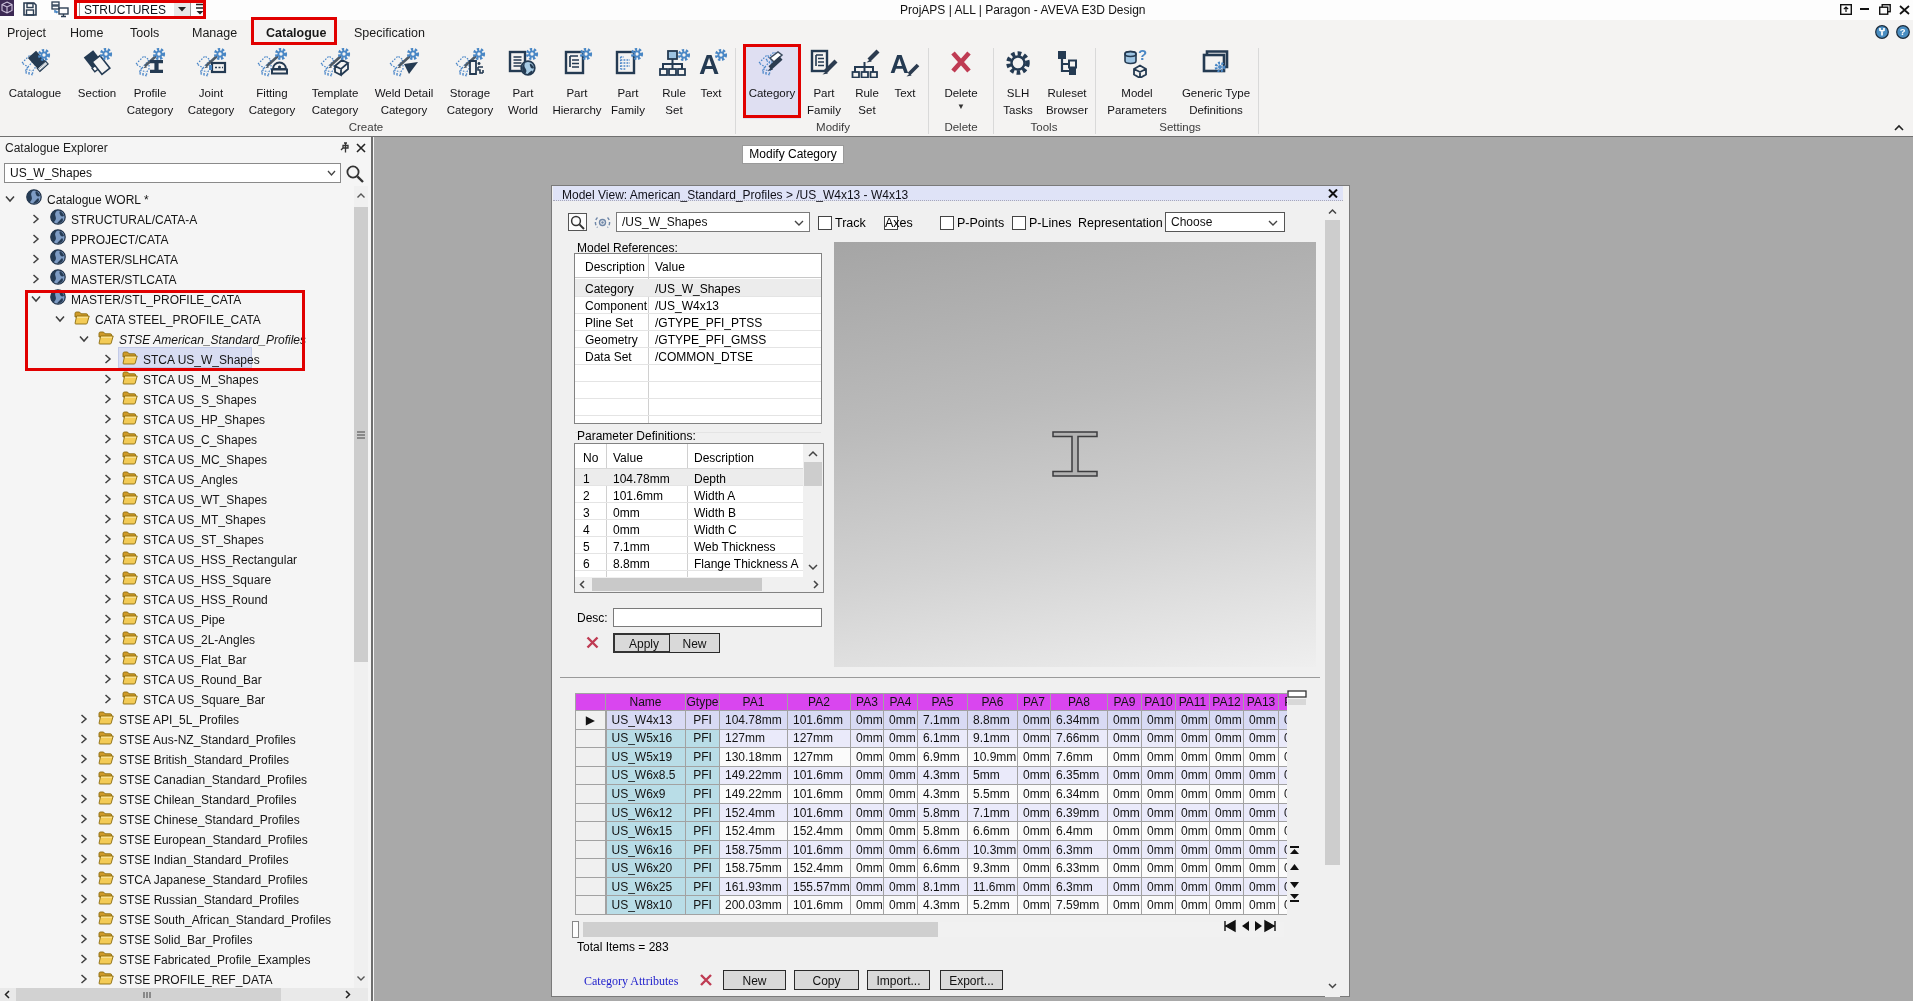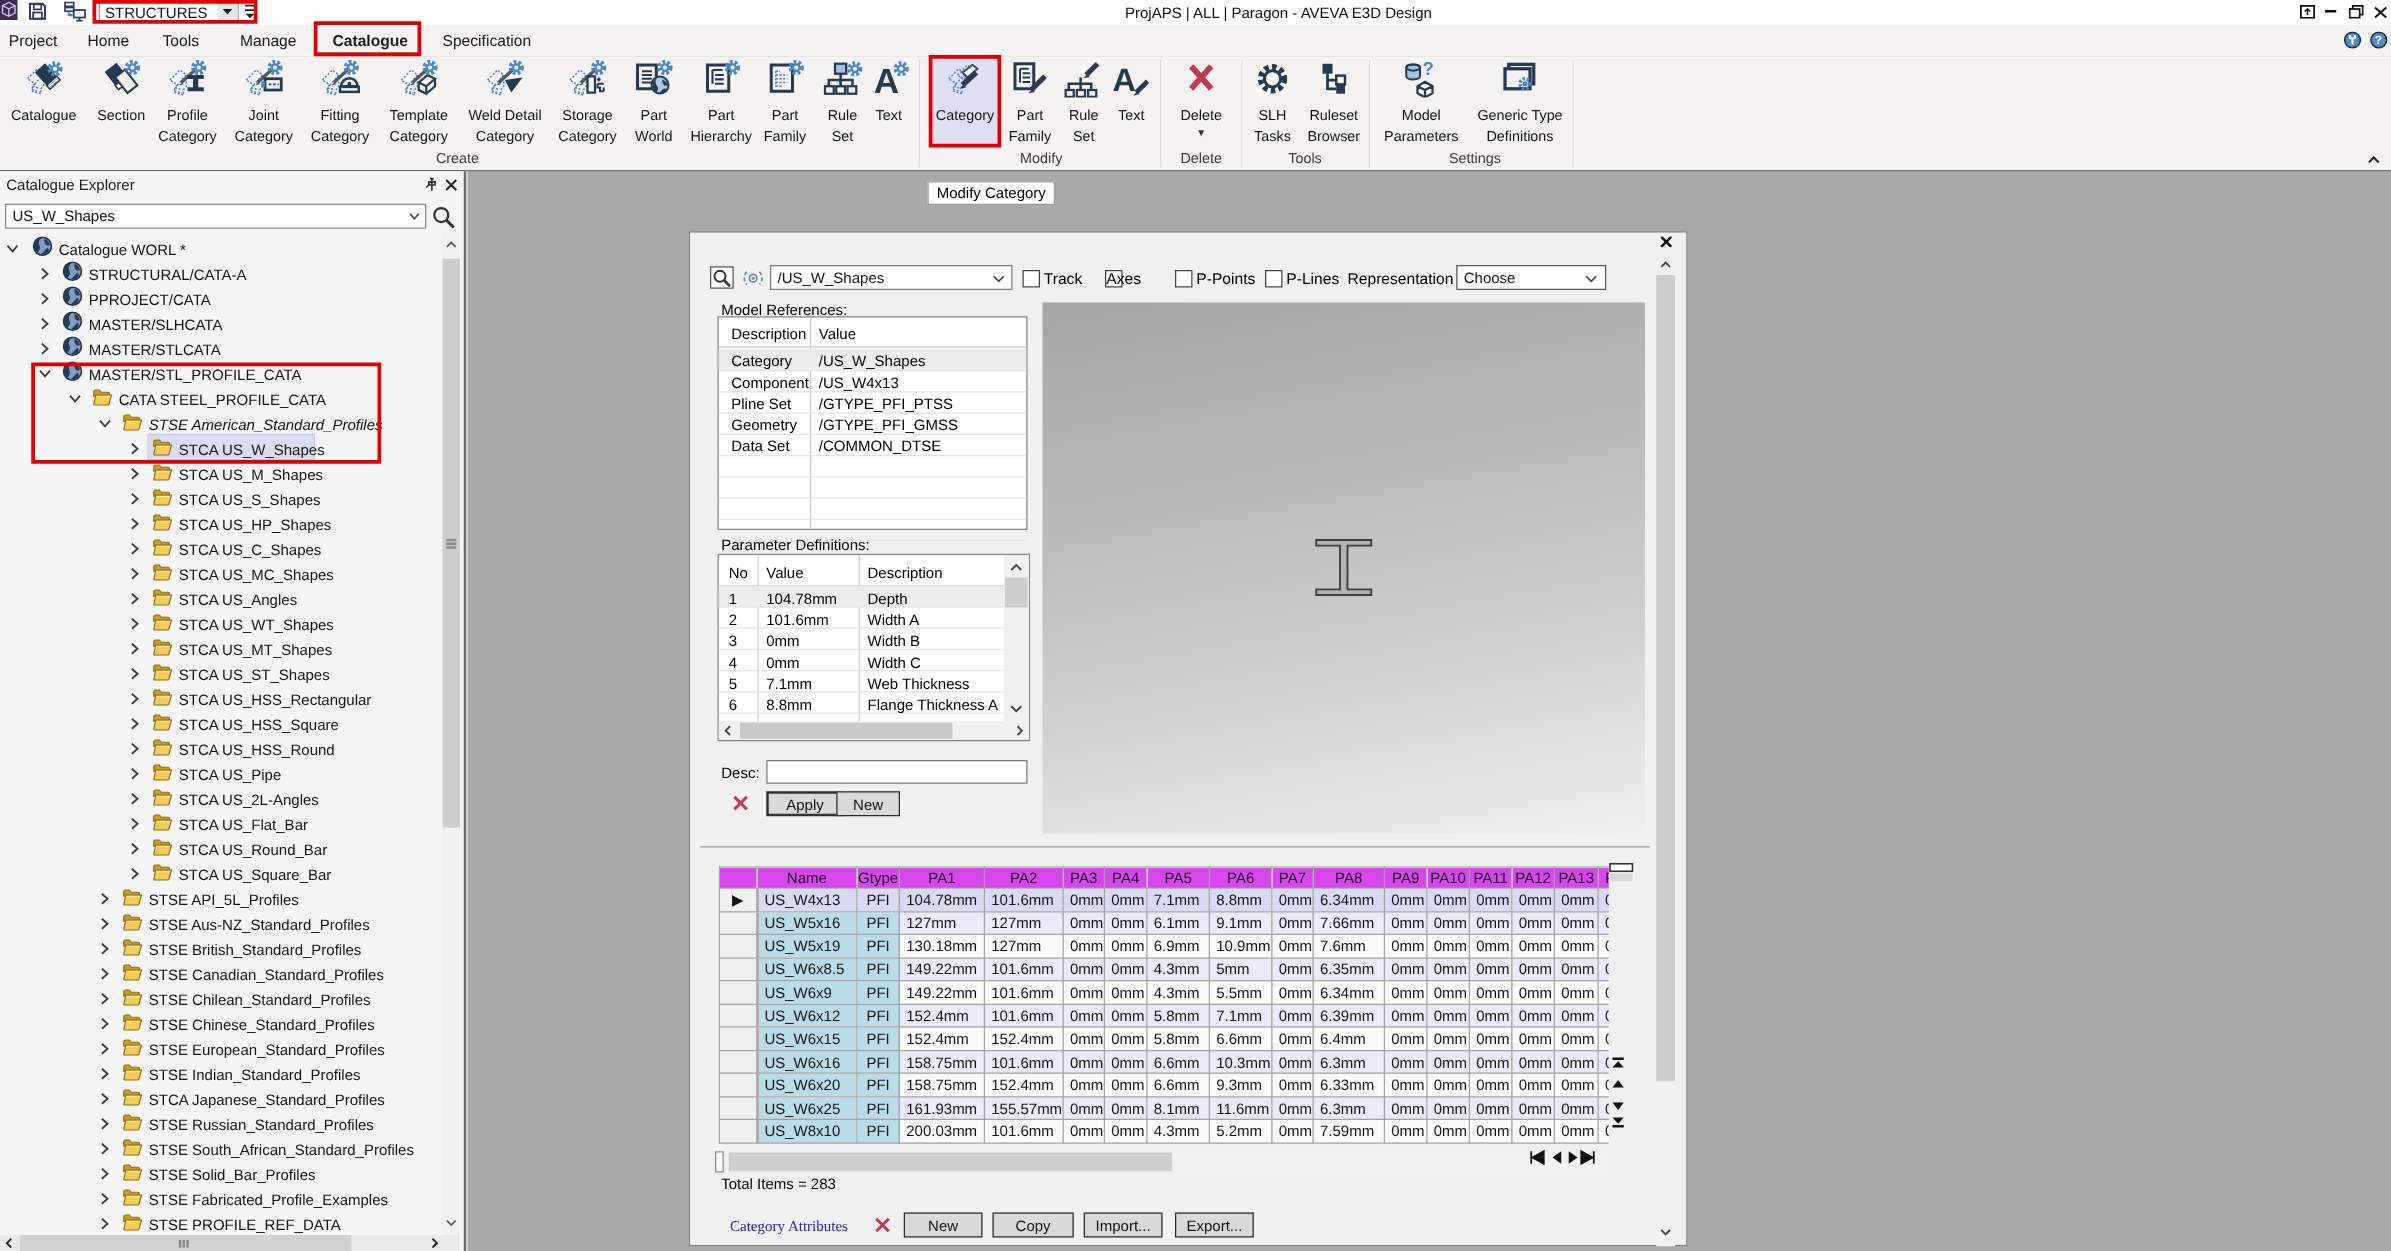--- a/index.html
+++ b/index.html
@@ -721,20 +721,23 @@
 <svg class="tic cc" style="left:79px;top:788px;" viewBox="0 0 10 10">
         <use href="#g-ch"></use>
       </svg>
       <svg class="tic fo" style="left:98px;top:785px;" viewBox="0 0 16 14">
         <use href="#g-folder"></use>
       </svg>
       <span class="ttx" style="left:119px;top:787px;">STSE PROFILE_REF_DATA</span>
 </div>
 </div>
 <div id="dialog">
+ <div id="dtitle">
+      <span>Model View: American_Standard_Profiles &gt; /US_W4x13 - W4x13</span>
+    </div>
  <svg class="abs" width="10" height="9" style="left:776px;top:3px;" viewBox="0 0 10 9">
       <path d="M1 0.5 L9 8.5 M9 0.5 L1 8.5" stroke="#111" stroke-width="2"></path>
     </svg>
 
  <div class="abs" style="left:16px;top:27px;width:19px;height:18px;border:1px solid #555;background:#fcfcfc;"></div>
  <svg class="abs" width="15" height="15" style="left:18px;top:29px;" viewBox="0 0 15 15">
       <circle cx="6" cy="6" r="4.4" fill="none" stroke="#333" stroke-width="1.5"></circle>
       <path d="M9.4 9.4 L14 14" stroke="#333" stroke-width="2"></path>
     </svg>
  <svg class="abs" width="17" height="17" style="left:42px;top:28px;" viewBox="0 0 17 17">

